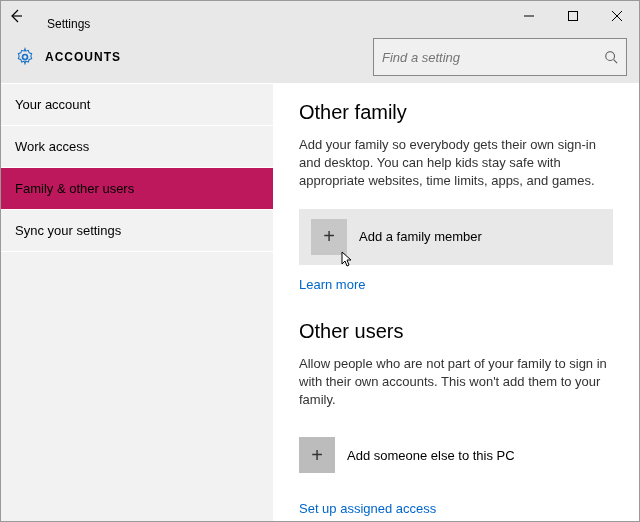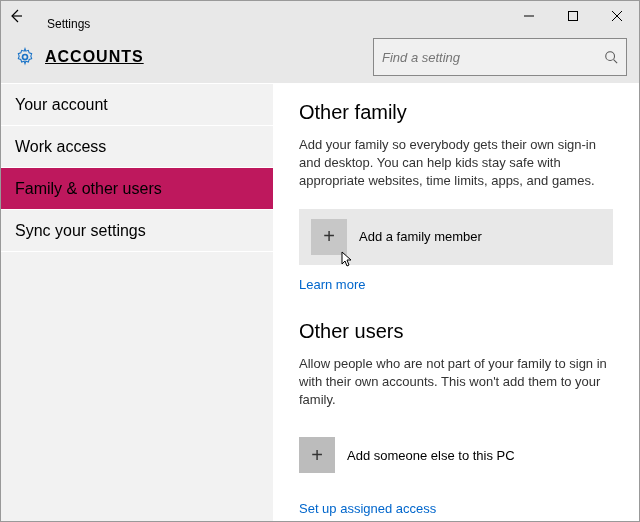--- a/index.html
+++ b/index.html
@@ -8,28 +8,28 @@
   .titlebar { height: 30px; background: #e8e8e8; display: flex; align-items: center; justify-content: space-between; }
   .titlebar-left { display: flex; align-items: flex-end; }
   .back-btn { width: 30px; height: 30px; display: flex; align-items: center; justify-content: center; cursor: pointer; }
   .title-text { font-size: 12px; margin-left: 16px; color: #000; }
   .win-controls { display: flex; }
   .win-btn { width: 44px; height: 30px; display: flex; align-items: center; justify-content: center; cursor: pointer; }
   
   .header { height: 52px; background: #e8e8e8; display: flex; align-items: center; justify-content: space-between; padding: 0 12px 0 14px; }
   .header-left { display: flex; align-items: center; gap: 10px; }
   .gear-icon { width: 20px; height: 20px; color: #1a73c7; }
-  .header-title { font-size: 16px; font-weight: 600; letter-spacing: 1px; text-decoration: underline; }
+  .header-title { font-size: 12px; font-weight: 600; letter-spacing: 1px; }
   .search-box { width: 254px; height: 38px; border: 1px solid #888; background: #f0f0f0; display: flex; align-items: center; padding: 0 8px; }
   .search-input { flex: 1; border: none; background: transparent; outline: none; font-size: 13px; color: #555; font-style: italic; }
   .search-icon { width: 14px; height: 14px; color: #555; }
   
   .body { display: flex; height: calc(522px - 30px - 52px - 2px); }
   .sidebar { width: 272px; background: #f2f2f2; border-top: 1px solid #fff; }
-  .sidebar-item { height: 42px; display: flex; align-items: center; padding-left: 14px; font-size: 16px; color: #000; cursor: pointer; border-bottom: 1px solid #fff; }
+  .sidebar-item { height: 42px; display: flex; align-items: center; padding-left: 14px; font-size: 13px; color: #000; cursor: pointer; border-bottom: 1px solid #fff; }
   .sidebar-item.selected { background: #be185d; }
   
   .content { flex: 1; background: #fff; padding: 18px 26px 0 26px; overflow: hidden; position: relative; }
   .section-title { font-size: 20px; font-weight: 400; margin-bottom: 12px; }
   .section-desc { font-size: 13px; color: #333; line-height: 1.4; margin-bottom: 18px; }
   
   .action-row { display: flex; align-items: center; background: #e8e8e8; padding: 10px 12px; margin-bottom: 10px; cursor: pointer; position: relative; }
   .action-row.plain { background: transparent; padding-left: 0; }
   .plus-box { width: 36px; height: 36px; background: #c7c7c7; display: flex; align-items: center; justify-content: center; margin-right: 12px; font-size: 20px; color: #333; font-weight: 300; }
   .action-row.plain .plus-box { background: #bcbcbc; }

